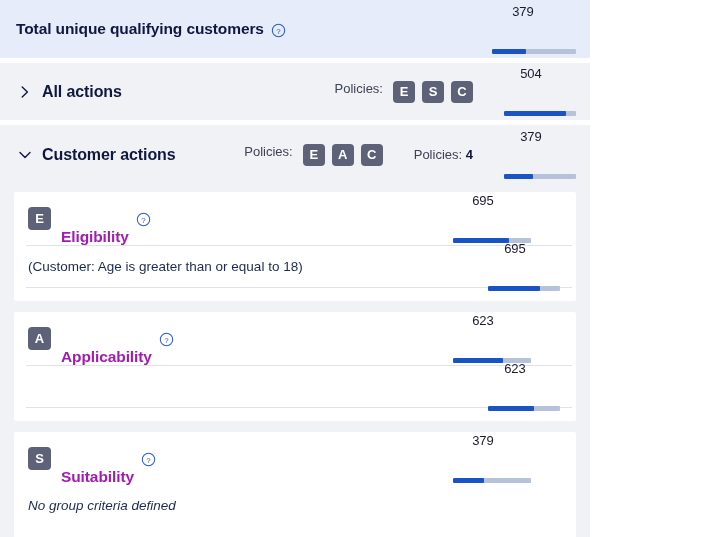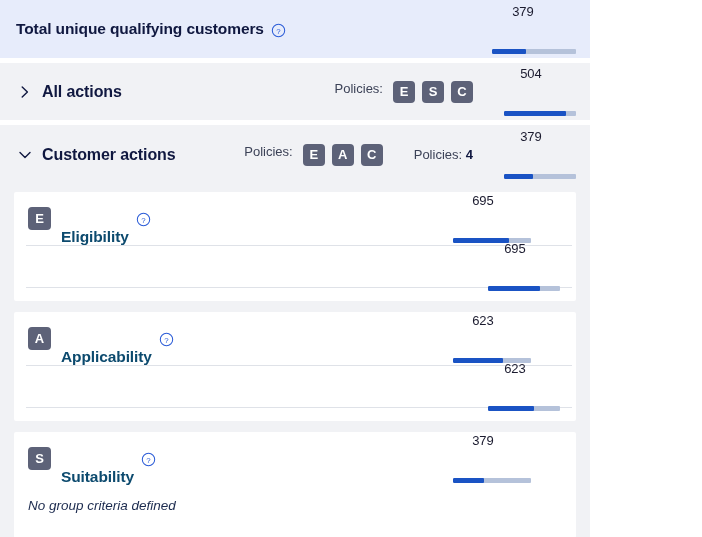--- a/index.html
+++ b/index.html
@@ -185,21 +185,21 @@
     display: flex;
     align-items: center;
     justify-content: center;
     margin-right: 10px;
     flex: none;
     line-height: 1;
   }
   .card-title {
     font-size: 15.5px;
     font-weight: bold;
-    color: #0c4a6e;
+    color: #a21caf;
     letter-spacing: -0.1px;
     margin-top: 36px;
   }
   .card-head .spacer { flex: 1; }
   .card-head .barwrap { width: 78px; margin-right: 33px; }
   .card-head .bartrack { width: 78px; }
   .card-head .barval { margin-right: 18px; }
 
   .divider {
     height: 1px;
@@ -327,20 +327,21 @@
         <span class="barwrap">
           <span class="barval">695</span>
           <span class="bartrack">
             <span class="barfill" id="card0-fill" style="width: 72%;"></span>
           </span>
         </span>
       </div>
       <div class="criteria-block">
         <div class="divider"></div>
         <div class="criteria-row">
+          <span class="criteria-text">(Customer: Age is greater than or equal to 18)</span>
           <span class="spacer"></span>
           <span class="barwrap">
             <span class="barval">695</span>
             <span class="bartrack">
               <span class="barfill" id="crit0-fill" style="width: 72%;"></span>
             </span>
           </span>
         </div>
         <div class="divider"></div>
       </div>

